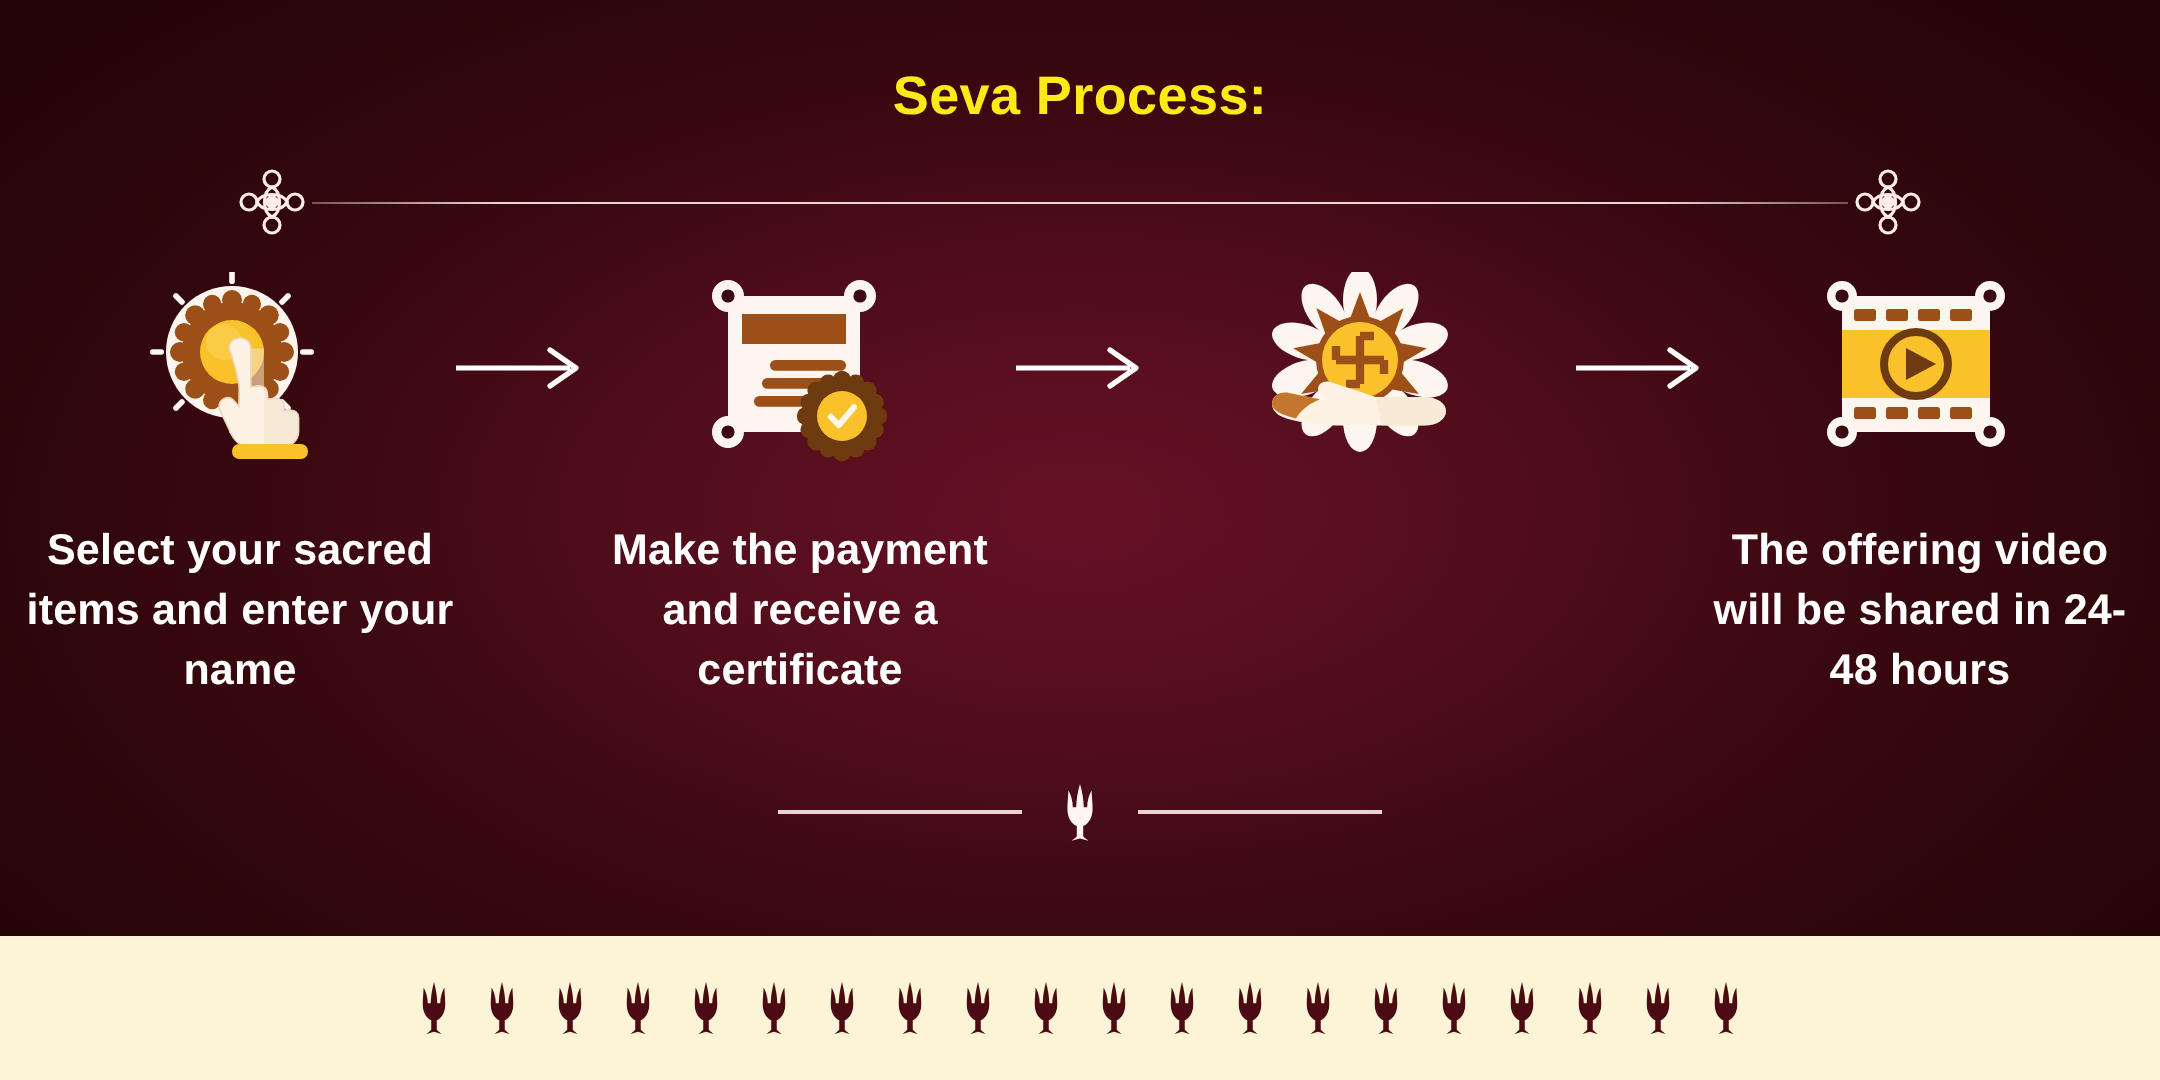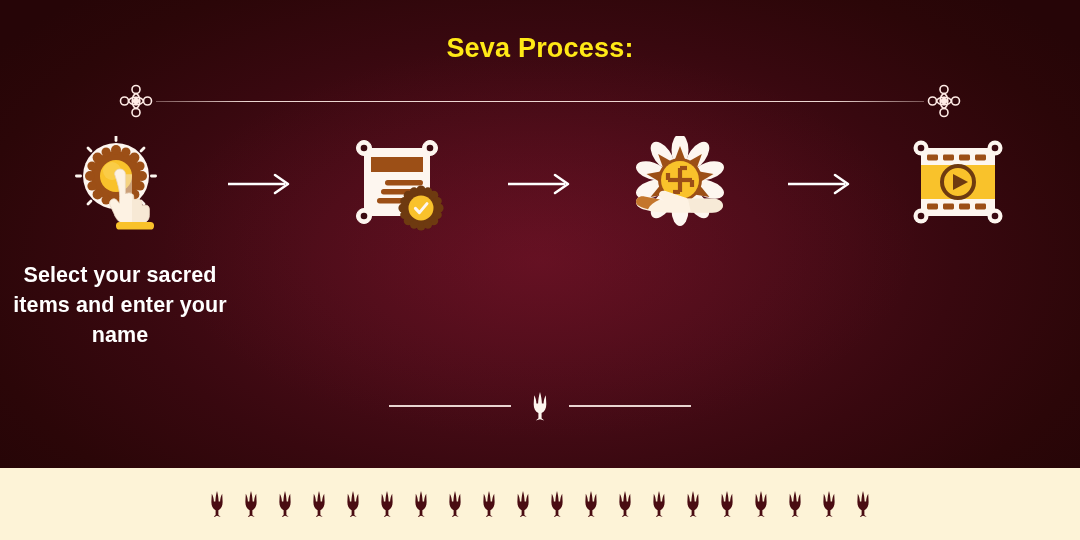--- a/index.html
+++ b/index.html
@@ -297,20 +297,21 @@
                 <circle cx="-6.9" cy="16.6" r="4.2"></circle>
                 <circle cx="-16.6" cy="6.9" r="4.2"></circle>
                 <circle cx="-16.6" cy="-6.9" r="4.2"></circle>
                 <circle cx="-6.9" cy="-16.6" r="4.2"></circle>
               </g>
               <circle cx="0" cy="0" r="12.5" fill="#f9c22b"></circle>
               <polyline points="-5.6,0.4 -1.6,4.6 6,-4.4" fill="none" stroke="#fdf6ef" stroke-width="3" stroke-linecap="round" stroke-linejoin="round"></polyline>
             </g>
           </svg>
         </div>
+        <div class="step-label">Make the payment and receive a certificate</div>
       </div>
 
       <div class="arrow">
         <svg width="66" height="22" viewBox="0 0 66 22">
           <line x1="1" y1="11" x2="58" y2="11" stroke="#ffffff" stroke-width="2.6"></line>
           <polyline points="48,2 61,11 48,20" fill="none" stroke="#ffffff" stroke-width="2.6" stroke-linecap="round" stroke-linejoin="round"></polyline>
         </svg>
       </div>
 
       <div class="step">
@@ -418,20 +419,21 @@
               <circle cx="85" cy="80" r="7.5"></circle>
             </g>
             <g fill="#3a0a10">
               <circle cx="11" cy="12" r="3.3"></circle>
               <circle cx="85" cy="12" r="3.3"></circle>
               <circle cx="11" cy="80" r="3.3"></circle>
               <circle cx="85" cy="80" r="3.3"></circle>
             </g>
           </svg>
         </div>
+        <div class="step-label">The offering video will be shared in 24-48 hours</div>
       </div>
 
     </div>
 
     <div class="divider">
       <span class="dline"></span>
       <span class="tri">
         <svg width="30" height="32" viewBox="0 0 30 32">
           <g fill="#fdf6ef">
             <path d="M15 2 C16.2 6 16.8 10 16.9 13.6 L18.6 13.6

